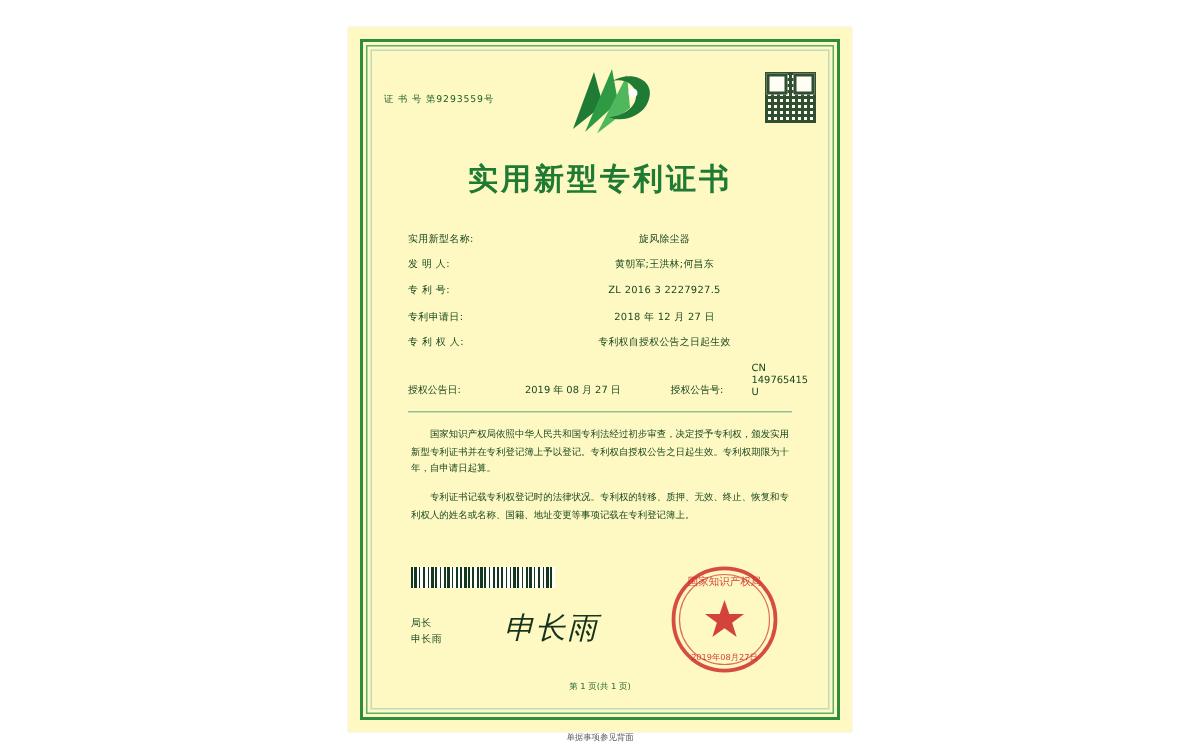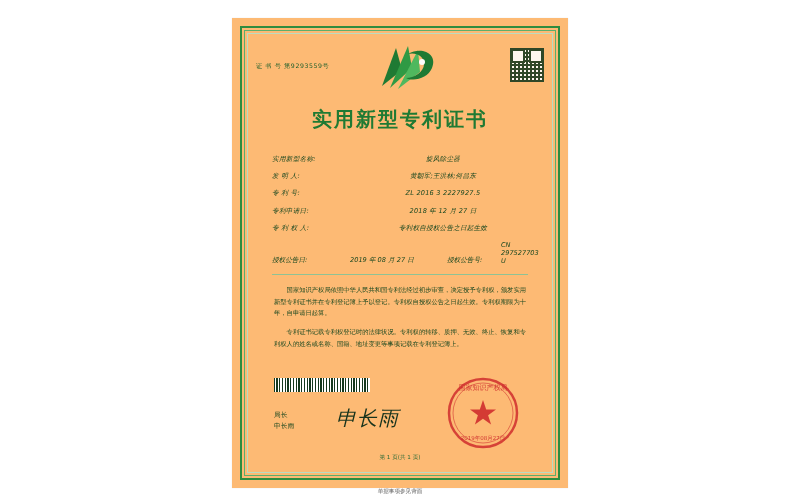--- a/index.html
+++ b/index.html
@@ -17,21 +17,21 @@
     background: #ffffff;
     overflow: hidden;
   }
   
   .sheet {
     position: absolute;
     left: 232px;
     top: 18px;
     width: 336px;
     height: 470px;
-    background: #fdba74;
+    background: #fef9c3;
     box-shadow: 0 0 1px rgba(0,0,0,0.12);
   }
   
   .border-outer {
     position: absolute;
     left: 8px; top: 8px; right: 8px; bottom: 8px;
     border: 2px solid #2f8c3f;
   }
   .border-inner {
     position: absolute;
@@ -113,21 +113,20 @@
     color: #1f7a33;
     letter-spacing: 2px;
     font-family: "DejaVu Sans", "Liberation Sans", sans-serif;
   }
 
   
   .fields {
     margin-top: 22px;
     padding-left: 18px;
     padding-right: 10px;
-    font-style: italic;
   }
   .field {
     display: flex;
     align-items: baseline;
     margin-bottom: 9px;
     font-size: 6.6px;
     color: #18471f;
     line-height: 1.25;
   }
   .field .lbl {
@@ -300,21 +299,21 @@
         </div>
 
 
         <div class="field-row2">
           <div class="half left">
             <span class="lbl">授权公告日:</span>
             <span class="val">2019 年 08 月 27 日</span>
           </div>
           <div class="half right">
             <span class="lbl">授权公告号:</span>
-            <span class="val">CN 297527703 U</span>
+            <span class="val">CN 149765415 U</span>
           </div>
         </div>
       </div>
 
       <div class="divider"></div>
 
       <div class="paras">
         <p>国家知识产权局依照中华人民共和国专利法经过初步审查，决定授予专利权，颁发实用新型专利证书并在专利登记簿上予以登记。专利权自授权公告之日起生效。专利权期限为十年，自申请日起算。</p>
         <p>专利证书记载专利权登记时的法律状况。专利权的转移、质押、无效、终止、恢复和专利权人的姓名或名称、国籍、地址变更等事项记载在专利登记簿上。</p>
       </div>

